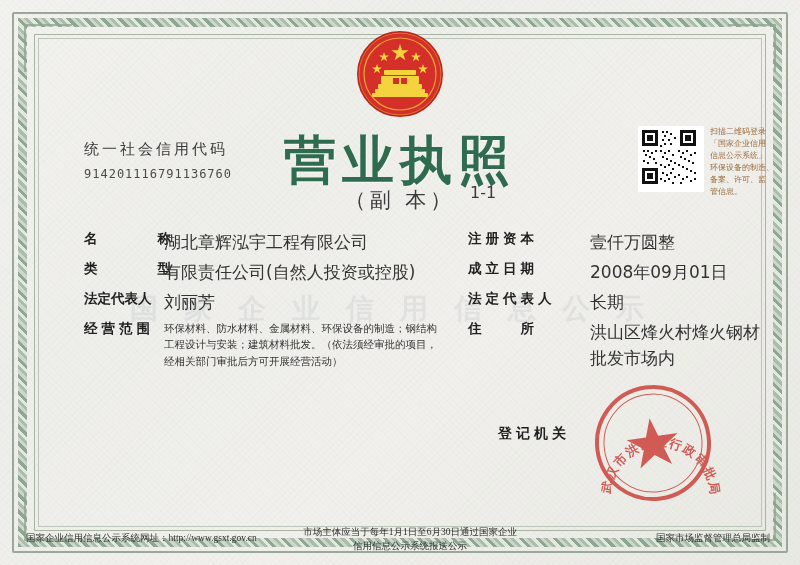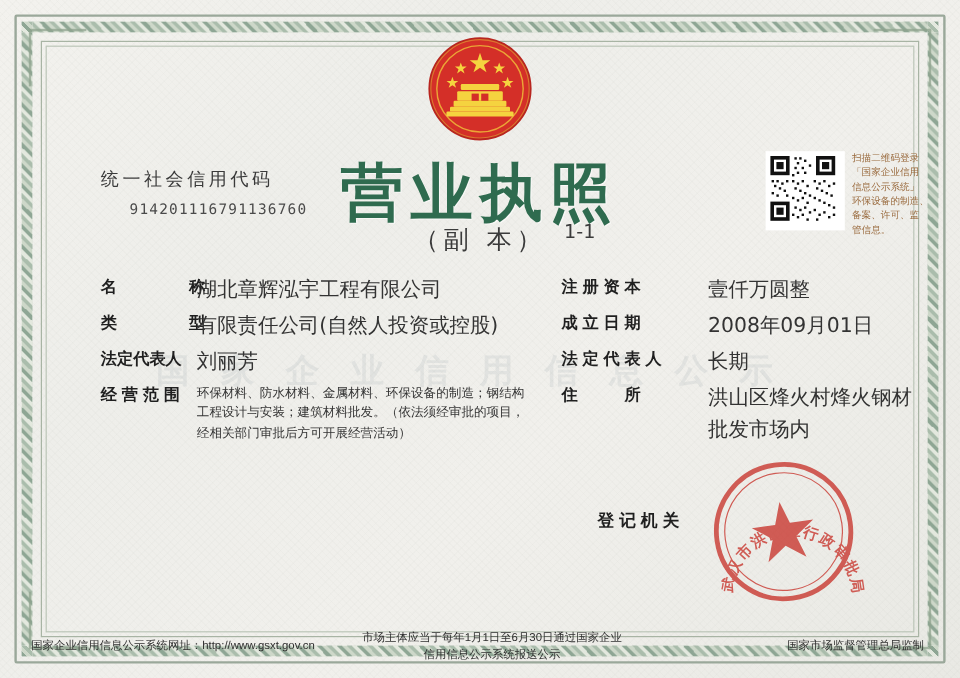--- a/index.html
+++ b/index.html
@@ -131,21 +131,20 @@
     color: #3a3a3a;
     font-family: "DejaVu Sans", sans-serif;
     white-space: nowrap;
   }
   .credit-value {
     margin-top: 8px;
     font-size: 12px;
     letter-spacing: 1px;
     color: #4a4a4a;
     font-family: "DejaVu Sans Mono", monospace;
-    margin-left: 24px;
   }
 
   
   .title {
     position: absolute;
     left: 0; right: 0;
     top: 126px;
     text-align: center;
     font-size: 52px;
     font-weight: bold;
@@ -255,21 +254,21 @@
   }
 
   
   .footer {
     position: absolute;
     left: 0; right: 0;
     bottom: 8px;
     height: 34px;
     color: #2f2f2f;
     font-size: 9.5px;
-    font-family: Liberation Sans, sans-serif;
+    font-family: Liberation Serif, serif;
     padding-left: 16px;
   }
   .footer .f-left {
     position: absolute;
     left: 26px;
     top: 9px;
   }
   .footer .f-center {
     position: absolute;
     left: 300px;

